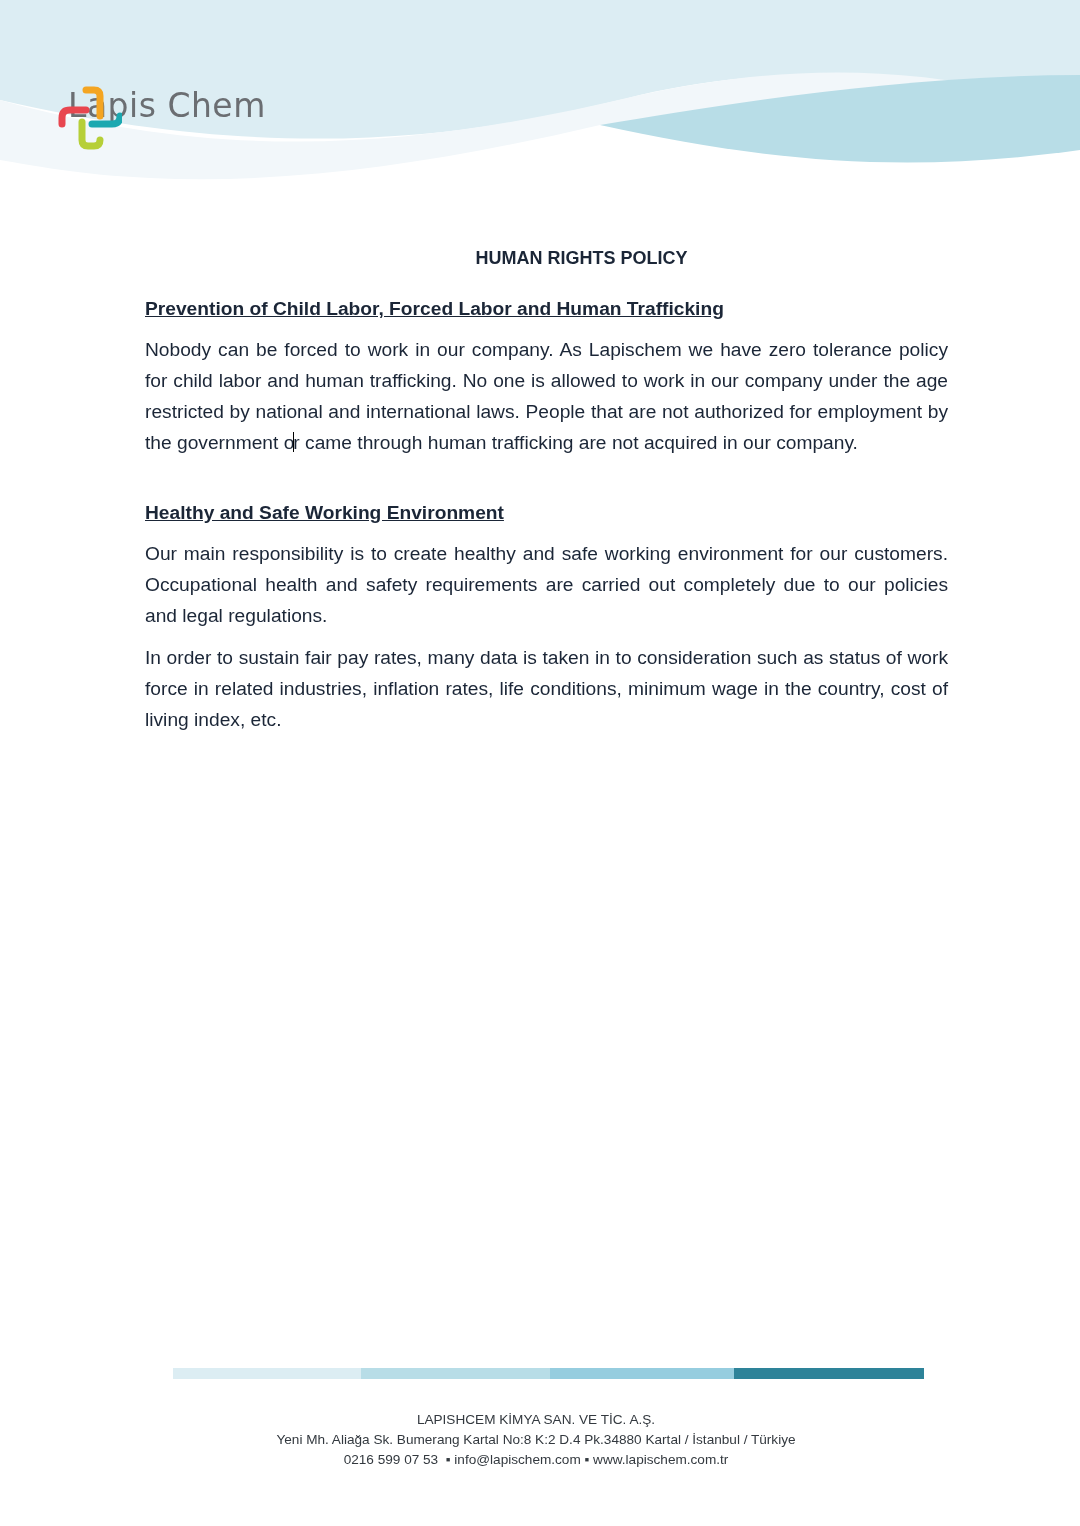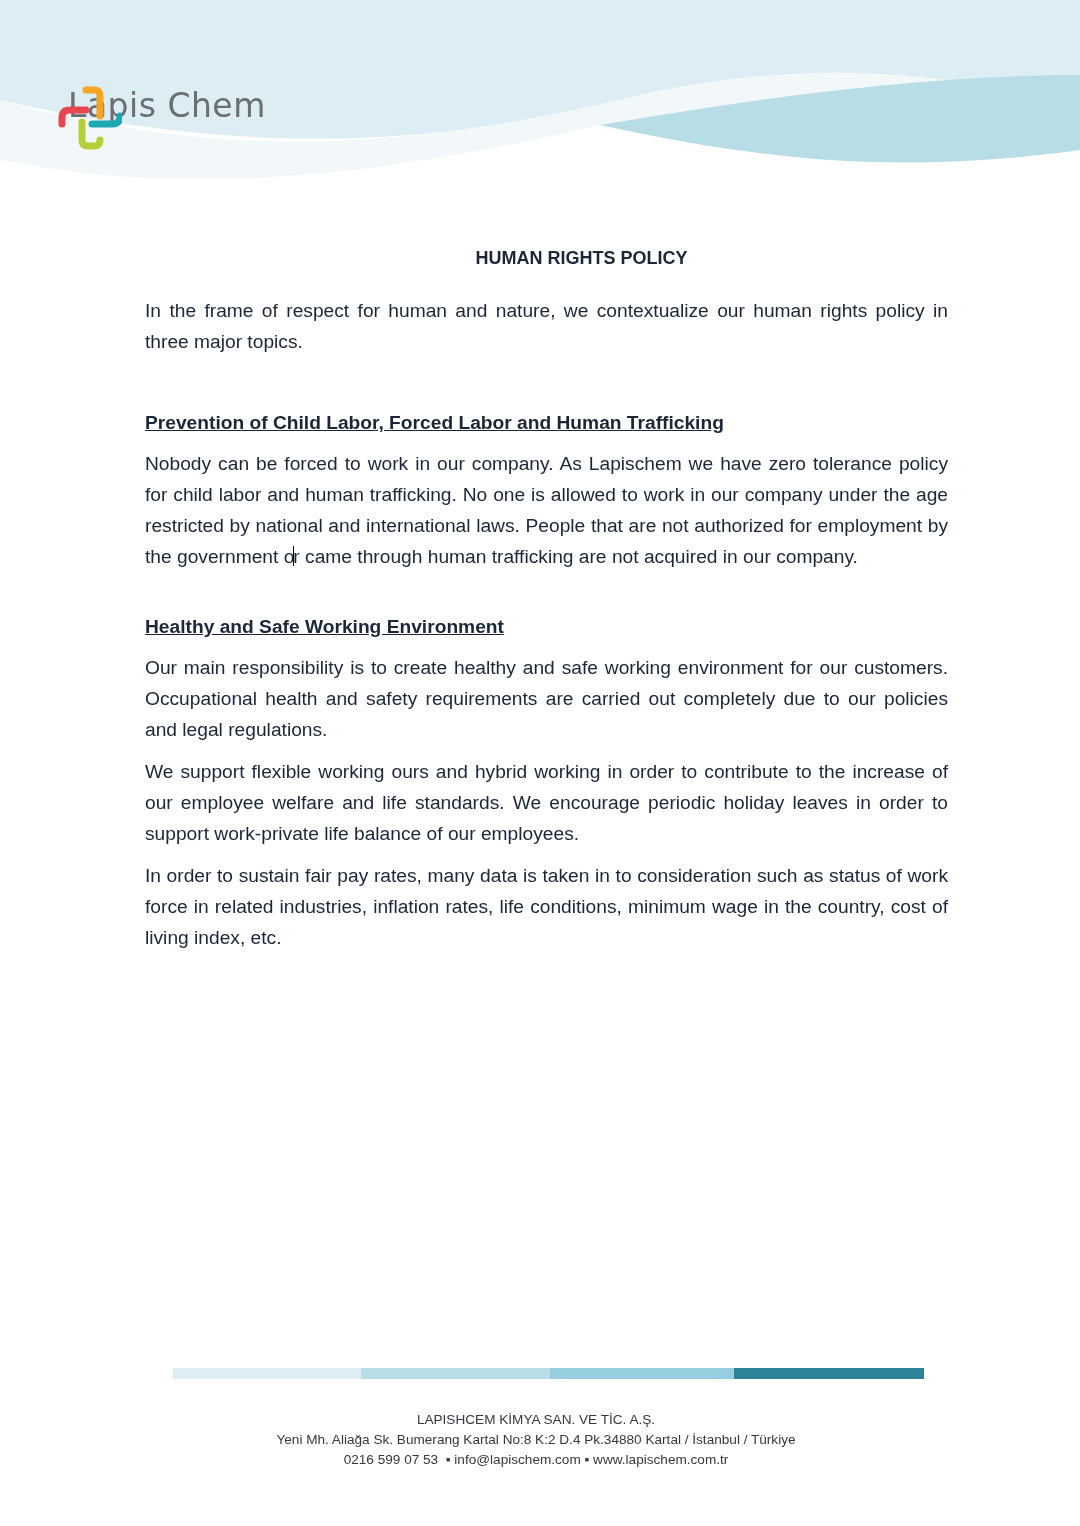--- a/index.html
+++ b/index.html
@@ -40,31 +40,29 @@
       <path d="M28,24 L12,24 C6,24 4,27 4,32 L4,38" stroke="#e8464f" stroke-width="7" fill="none" stroke-linecap="round"></path>
       <path d="M34,38 L54,38 C60,38 62,35 62,30" stroke="#1ba8b0" stroke-width="7" fill="none" stroke-linecap="round"></path>
       <path d="M24,36 L24,54 C24,58 26,60 30,60 L36,60 C40,60 42,58 42,54" stroke="#b6cf38" stroke-width="7" fill="none" stroke-linecap="round"></path>
     </svg>
     <span class="logo-text">Lapis Chem</span>
   </div>
 </div>
 
 <div class="content">
   <div class="title">HUMAN RIGHTS POLICY</div>
-  <p class="intro">In the frame of respect for human and nature, we contextualize our human rights policy in three major topics.</p>
 
   <div class="section">
     <h2>Prevention of Child Labor, Forced Labor and Human Trafficking</h2>
     <p><span>Nobody can be forced to work in our company. As Lapischem we have zero tolerance policy for child labor and human trafficking. No one is allowed to work in our company under the age restricted by national and international laws. People that are not authorized for employment by the government o</span><span class="cursor"></span><span>r came through human trafficking are not acquired in our company.</span></p>
   </div>
 
   <div class="section">
     <h2>Healthy and Safe Working Environment</h2>
     <p>Our main responsibility is to create healthy and safe working environment for our customers. Occupational health and safety requirements are carried out completely due to our policies and legal regulations.</p>
-    <p>We support flexible working ours and hybrid working in order to contribute to the increase of our employee welfare and life standards. We encourage periodic holiday leaves in order to support work-private life balance of our employees.</p>
     <p>In order to sustain fair pay rates, many data is taken in to consideration such as status of work force in related industries, inflation rates, life conditions, minimum wage in the country, cost of living index, etc.</p>
   </div>
 
   <div class="section">
   </div>
 </div>
 
 <div class="footer-bar">
   <div style="width:188px;background:#dcedf3"></div>
   <div style="width:189px;background:#b8dde7"></div>

